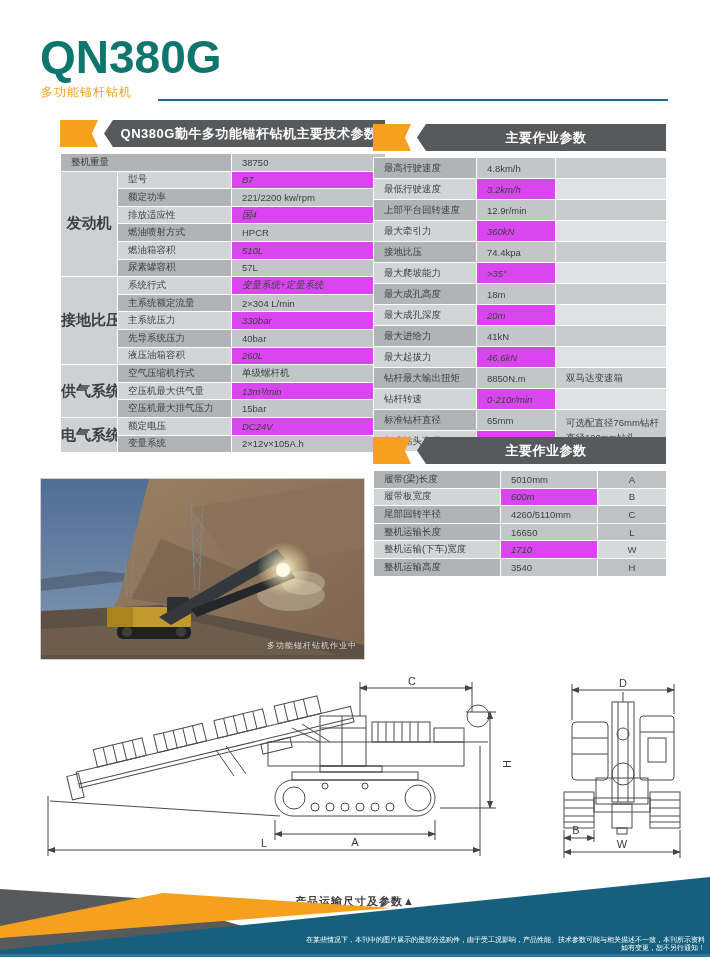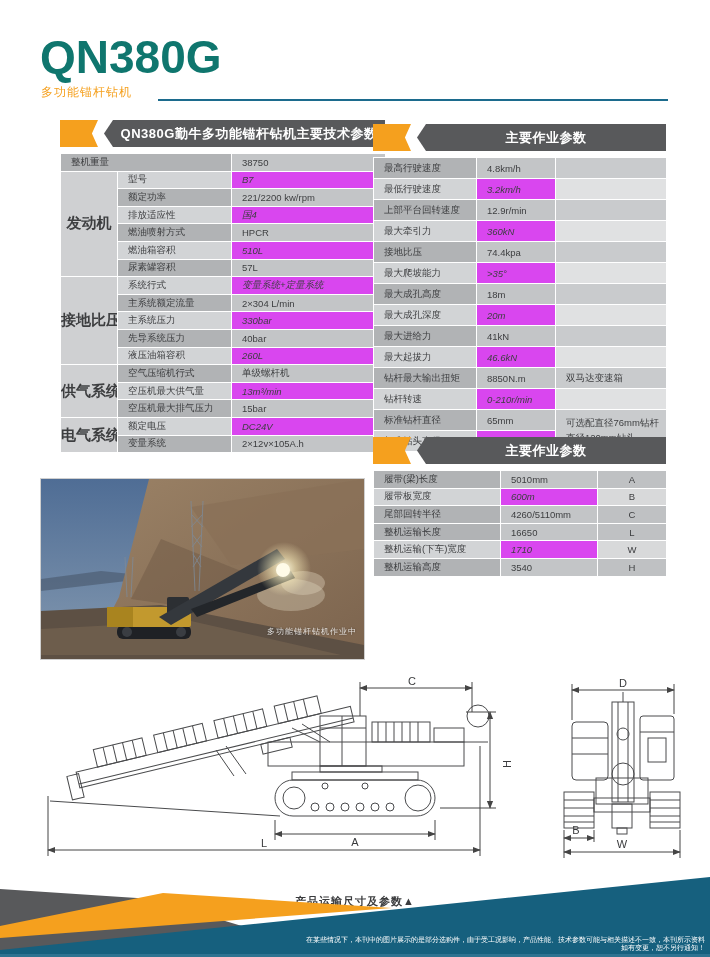--- a/index.html
+++ b/index.html
@@ -41,21 +41,21 @@
   tr.r-light td.note{background:#e0e1e2;}
   tr.r-light td.code{background:#d8d9da;}
   td.note-merged{background:#d7d8da;white-space:normal;font-size:9.5px;line-height:1.5;}
   td.code,th.lab.lab-dim{}
   td.code{text-align:center;padding:0;}
 
   
   .photo{position:absolute;left:40px;top:478px;width:325px;height:182px;border:1px solid #cfcfcf;
          box-sizing:border-box;}
   .photo svg{display:block;}
-  .photo-watermark{position:absolute;right:7px;bottom:22px;color:#ffffff;opacity:.8;font-size:8px;
+  .photo-watermark{position:absolute;right:7px;bottom:8px;color:#ffffff;opacity:.8;font-size:8px;
                    letter-spacing:1px;text-shadow:0 0 2px rgba(0,0,0,.6);}
 
   
   .drawings{position:absolute;left:20px;top:676px;width:670px;height:186px;}
   .drawing-caption{position:absolute;left:20px;top:862px;width:670px;text-align:center;
                    font-size:11px;font-weight:bold;color:#3a3b3d;letter-spacing:1px;margin-top:32px;}
 
   
   .footer{position:absolute;left:0;top:875px;width:710px;height:82px;}
   .footer svg{display:block;}

